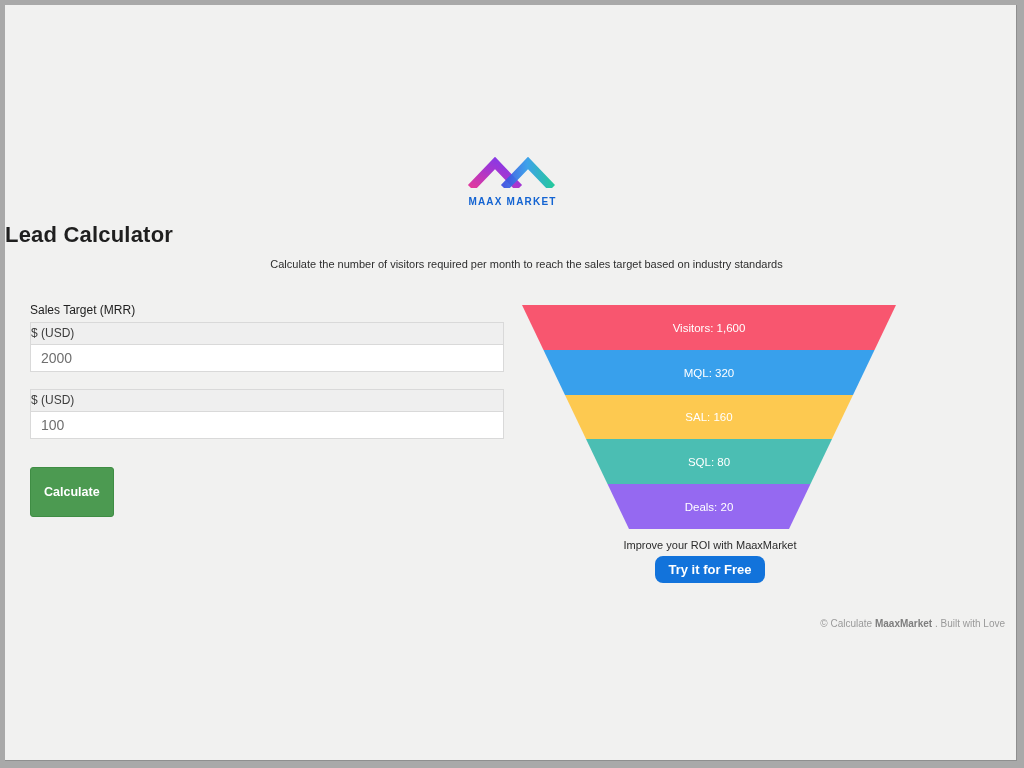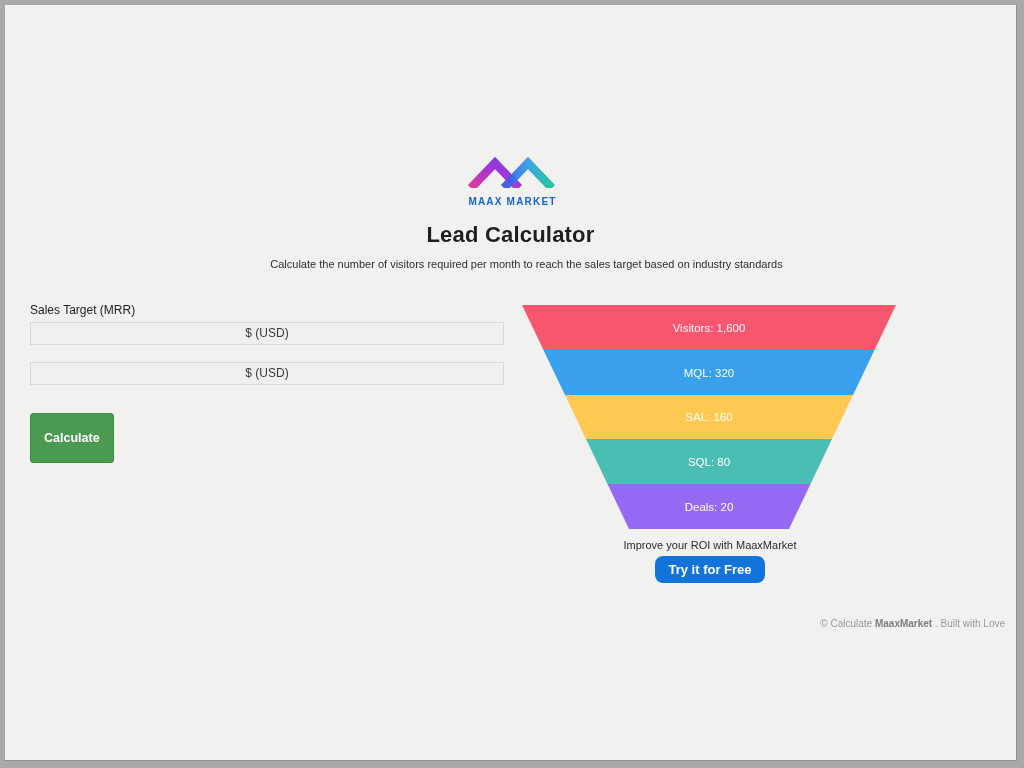--- a/index.html
+++ b/index.html
@@ -7,29 +7,29 @@
   body { font-family:"Liberation Sans", sans-serif; background:#a9a9a9; position:relative; }
   .content {
     position:absolute; left:5px; top:5px; width:1012px; height:756px;
     background:#f1f1f0; overflow:hidden;
     border-right:1px solid #8f8f8f; border-bottom:1px solid #8f8f8f;
   }
   
   .logo { position:absolute; top:151px; left:50%; margin-left:-44px; width:88px; height:32px; }
   .logo-text { position:absolute; top:191px; left:2px; width:100%; text-align:center;
     font-size:10px; font-weight:bold; letter-spacing:1.2px; color:#1464d2; }
-  .page-title { position:absolute; top:217px; left:0; width:100%; text-align:center;
+  .page-title { position:absolute; top:217px; left:0; width:100%; 
     font-size:22px; font-weight:bold; color:#1f1f1f; letter-spacing:0.2px; }
   .subtitle { position:absolute; top:253px; left:16px; width:100%; text-align:center;
     font-size:11px; color:#2e2e2e; }
   
   .form-col { position:absolute; left:25px; top:298px; width:474px; }
   .field-label { font-size:12px; color:#212121; margin-bottom:5px; }
   .currency-header { width:100%; height:23px; background:#efefef; border:1px solid #d9d9d9;
-    text-align:center; font-size:12px; color:#3c3c3c; line-height:21px; }
+    font-size:12px; color:#3c3c3c; line-height:21px; }
   .text-input { display:block; width:100%; height:28px; margin-top:-1px; background:#ffffff;
     border:1px solid #d9d9d9; padding:0 10px; font-size:14px; color:#6f6f6f;
     font-family:"Liberation Sans", sans-serif; outline:none; }
   .field-group { margin-bottom:17px; }
   .calc-button { display:inline-block; margin-top:11px; padding:17px 13px;
     border:1px solid #3f8d44; border-radius:3px; color:#ffffff; font-size:12.5px;
     font-weight:bold; cursor:pointer; font-family:"Liberation Sans", sans-serif; }
   
   .funnel-col { position:absolute; left:510px; top:300px; width:390px; text-align:center; }
   .funnel-svg { display:block; width:390px; height:224px; }
@@ -66,23 +66,25 @@
   </svg>
   <div class="logo-text">MAAX MARKET</div>
 
   <h1 class="page-title">Lead Calculator</h1>
   <p class="subtitle">Calculate the number of visitors required per month to reach the sales target based on industry standards</p>
 
   <section class="form-col">
     <div class="field-group">
       <div class="field-label">Sales Target (MRR)</div>
       <div class="currency-header">$ (USD)</div>
+      <input class="text-input" type="text" value="2000" style="">
     </div>
     <div class="field-group">
       <div class="currency-header">$ (USD)</div>
+      <input class="text-input" type="text" value="100" style="">
     </div>
     <button class="calc-button" style="background: rgb(76, 154, 81);">Calculate</button>
   </section>
 
   <section class="funnel-col">
     <svg class="funnel-svg" viewBox="0 0 390 224">
         <polygon points="7,0 381,0 359.5044642857143,45 28.495535714285722,45" fill="#f8566f"></polygon>
         <text x="194" y="26.5" text-anchor="middle" fill="#ffffff" font-size="11.5">Visitors: 1,600</text>
         <polygon points="28.495535714285722,45 359.5044642857143,45 338.00892857142856,90 49.991071428571445,90" fill="#38a0ec"></polygon>
         <text x="194" y="71.5" text-anchor="middle" fill="#ffffff" font-size="11.5">MQL: 320</text>

